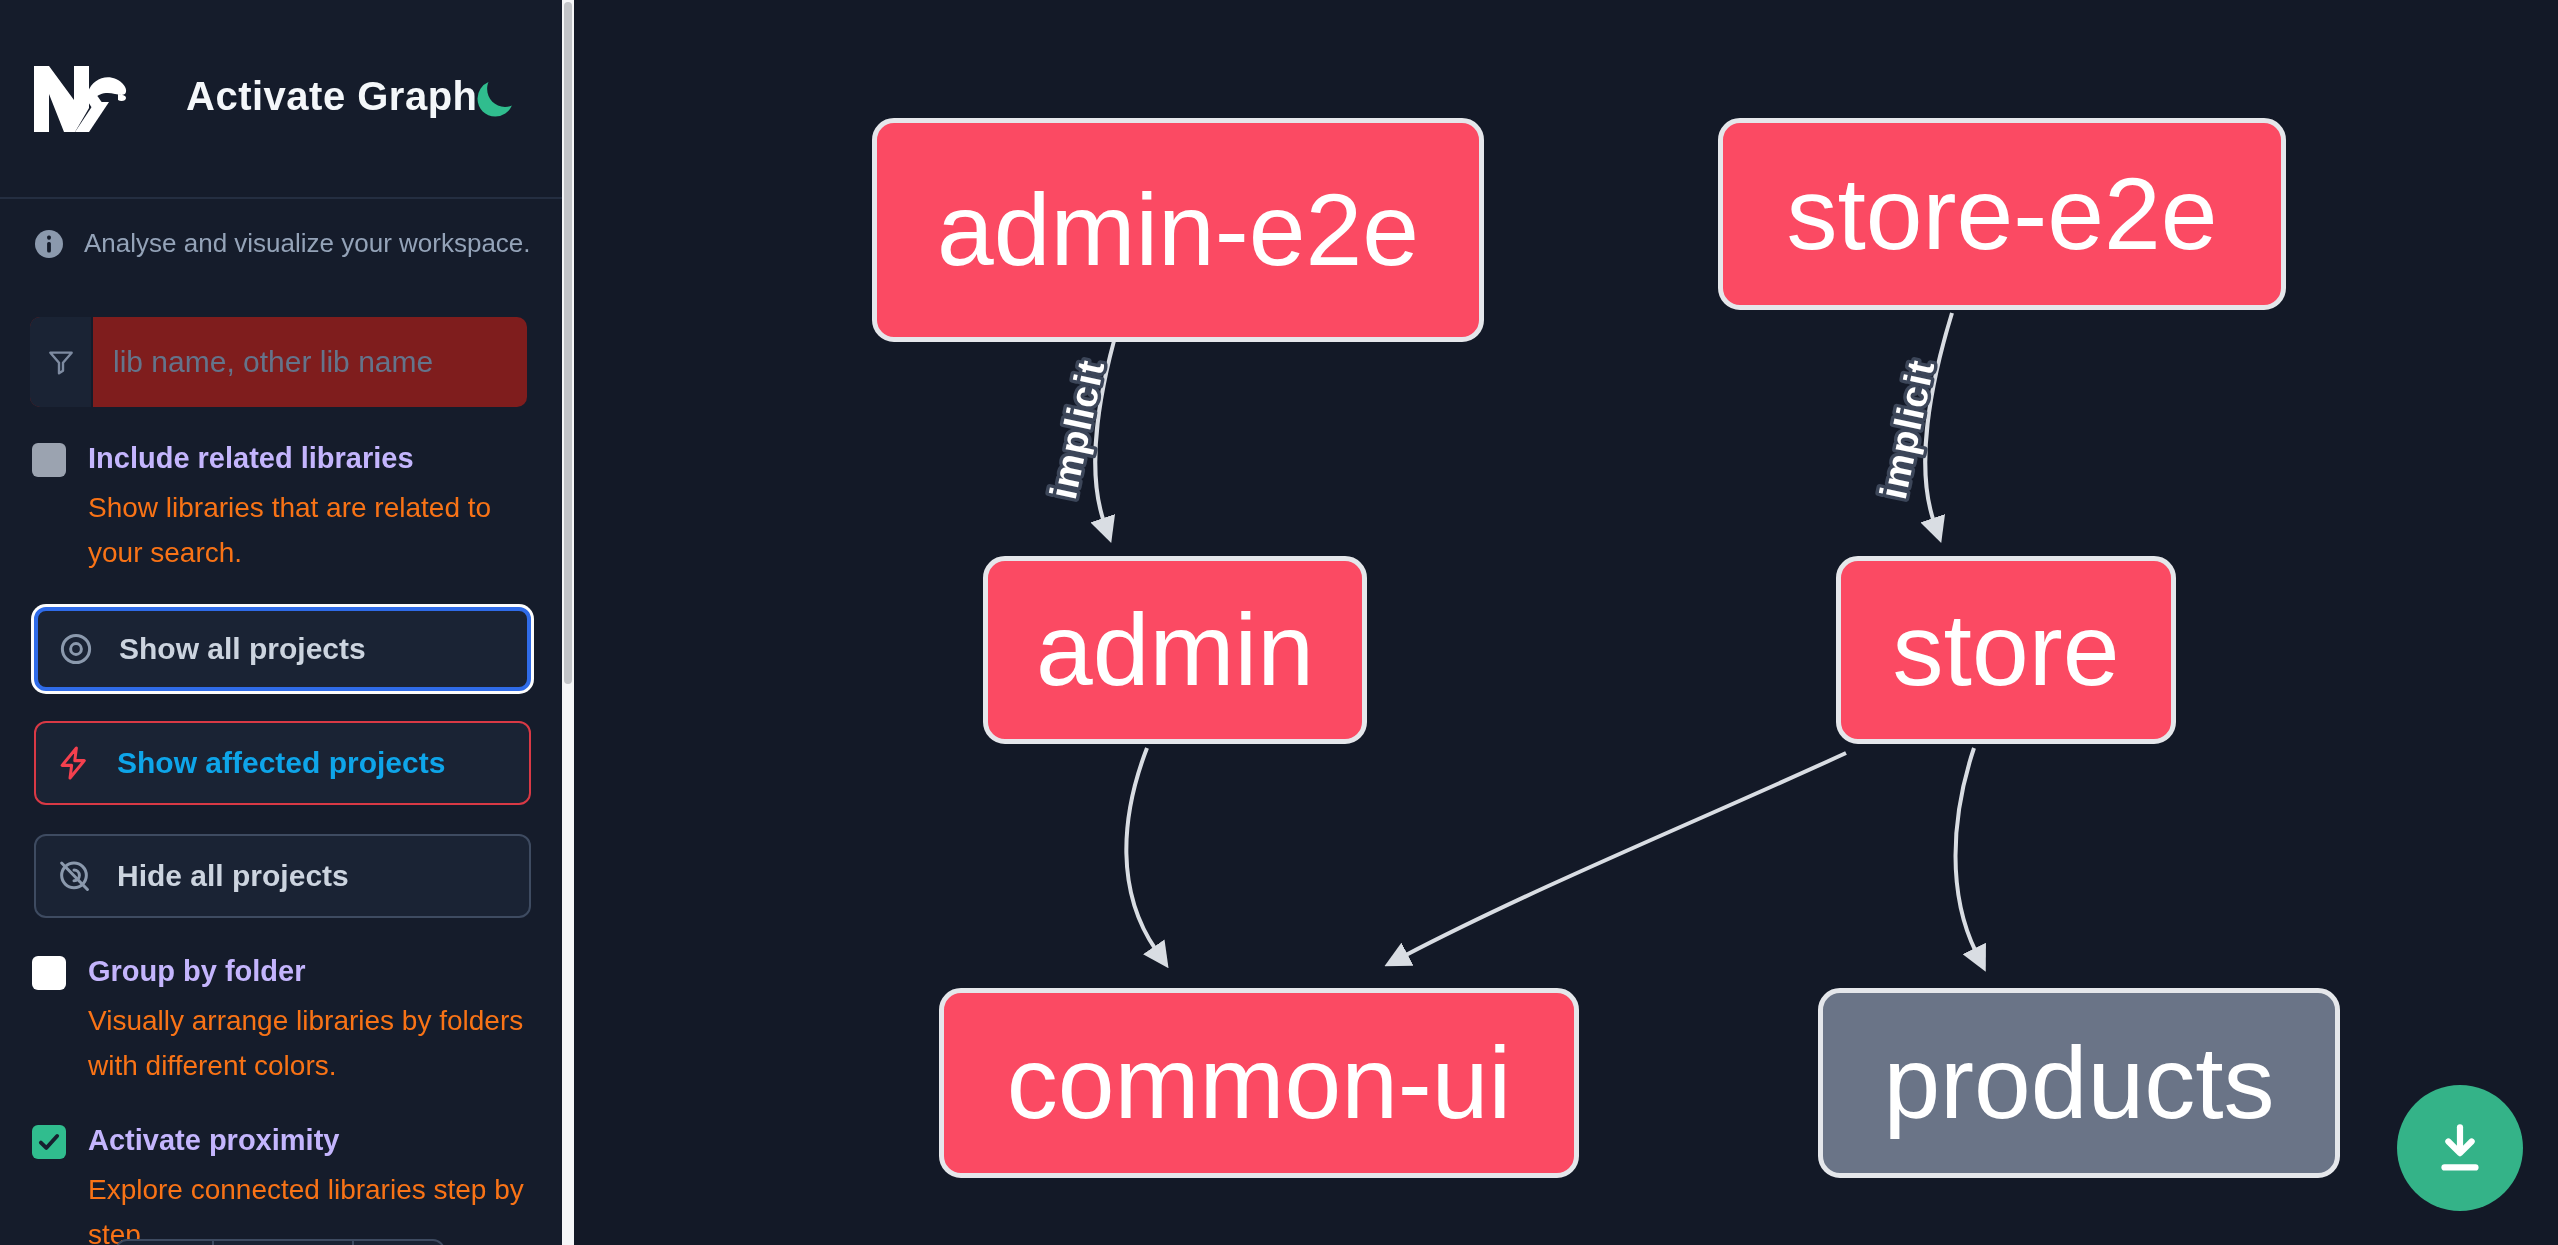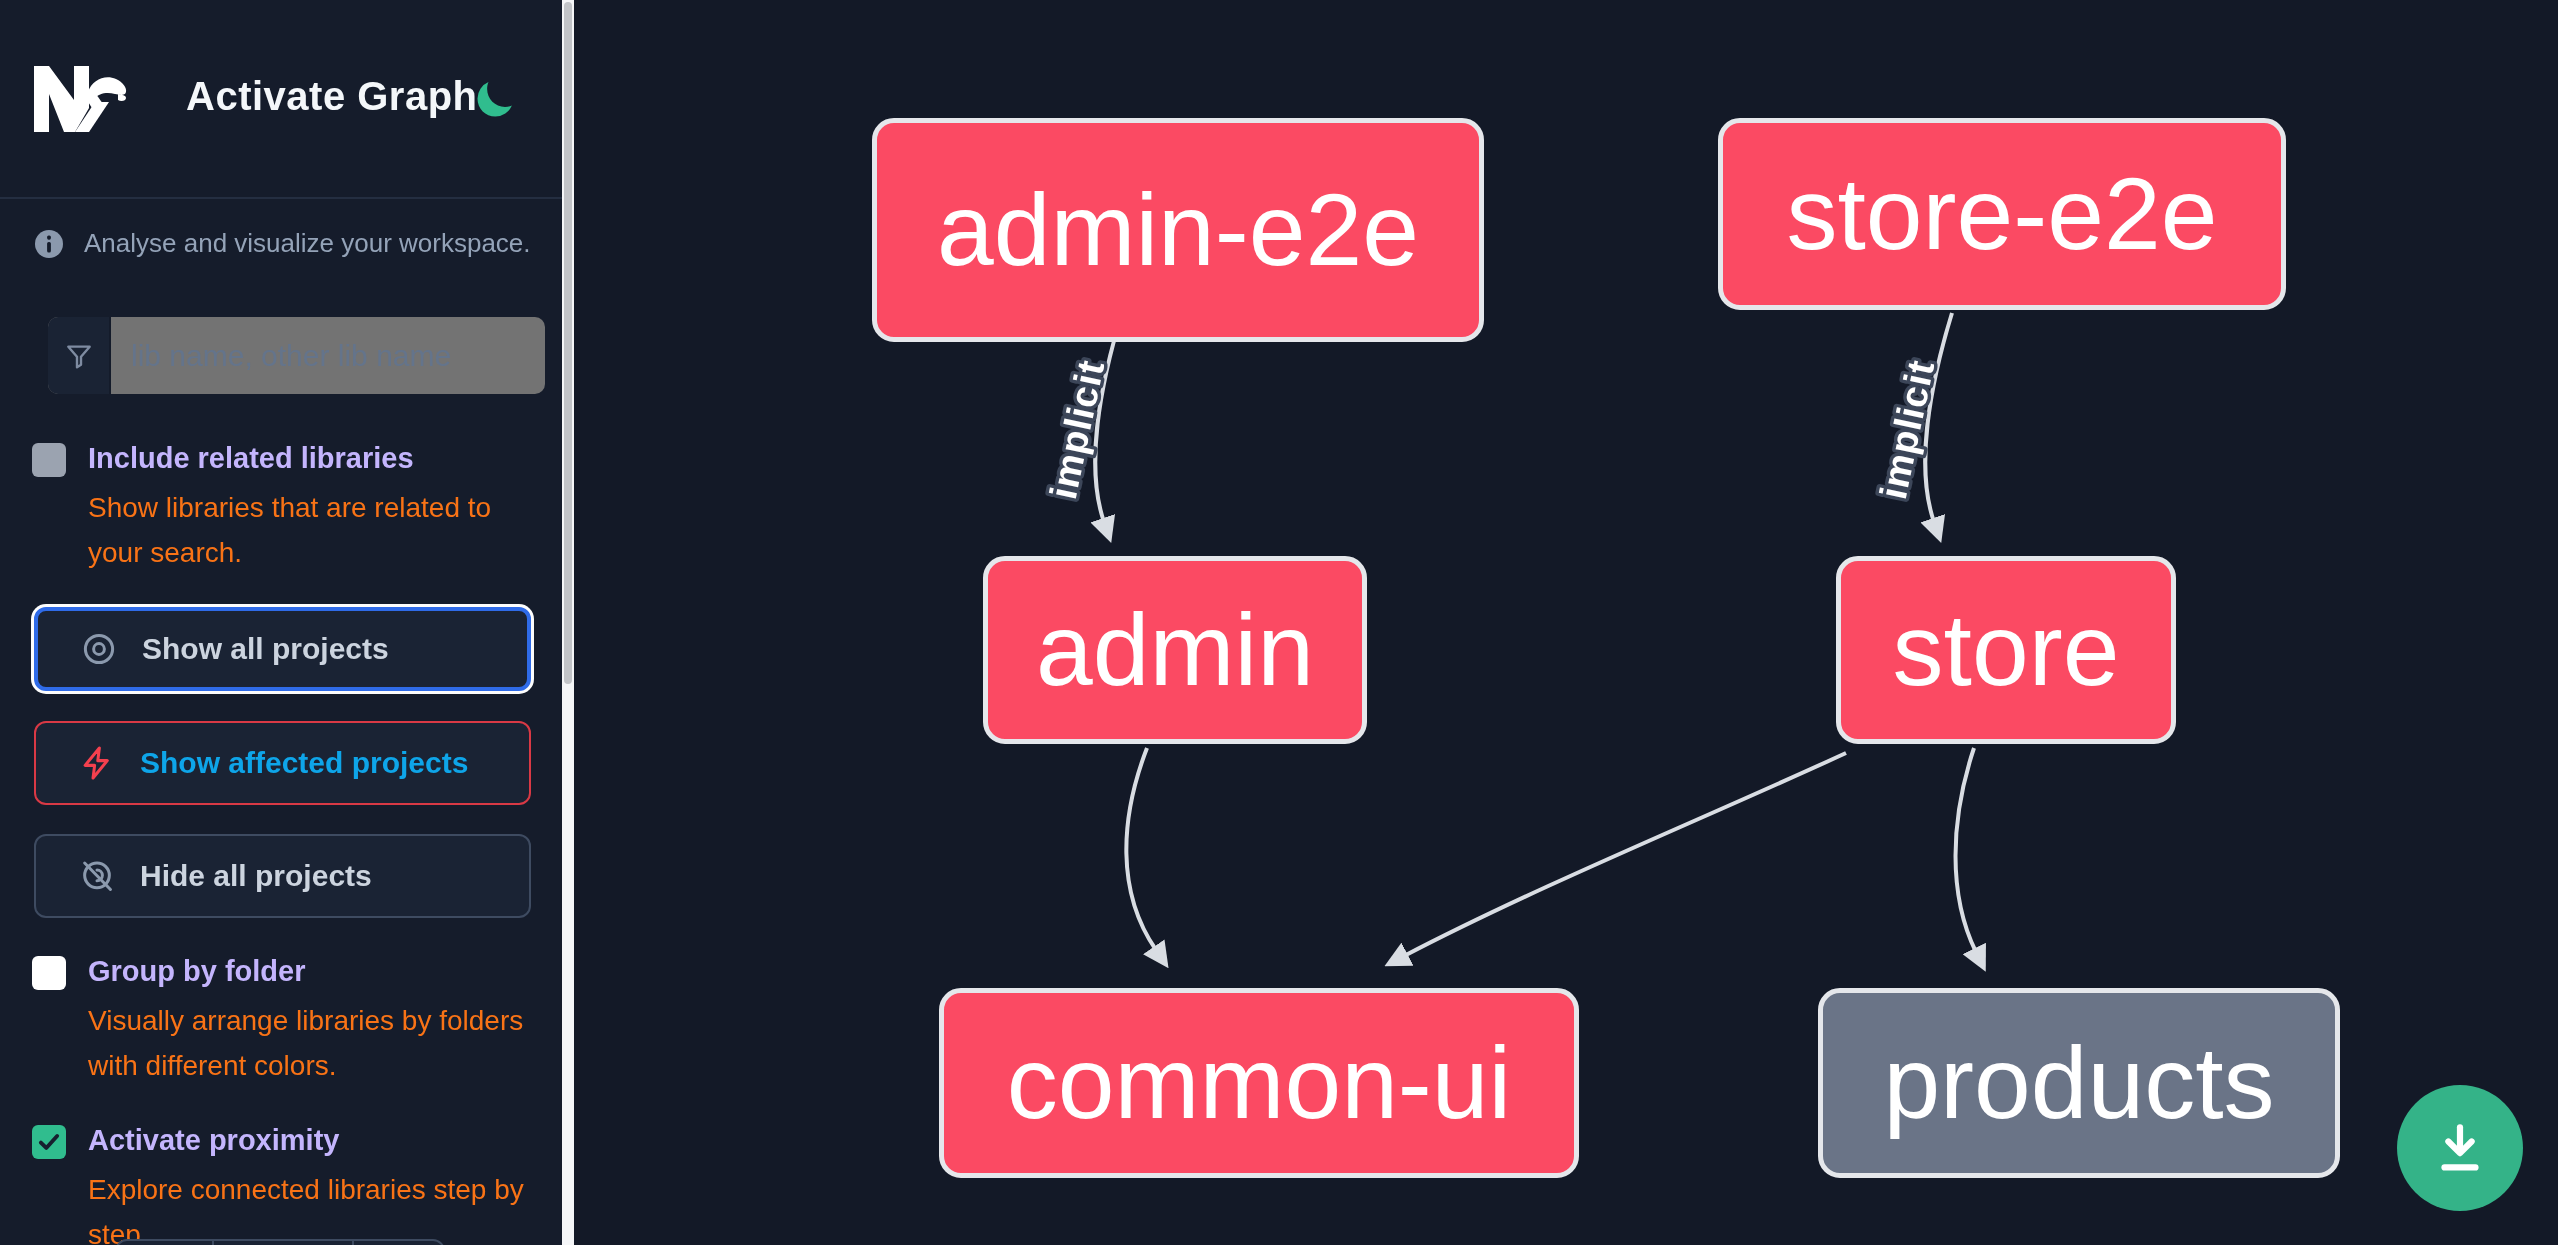--- a/index.html
+++ b/index.html
@@ -51,22 +51,22 @@
   }
   #theme-toggle {
     position:absolute; left:472px; top:76px; width:48px; height:48px;
     background:transparent; border:none; cursor:pointer;
   }
 
   .info-row { position:absolute; left:34px; top:228px; display:flex; align-items:center; gap:20px; }
   .info-row span { font-size:26px; color:#94a3b8; }
 
   #search-box {
-    position:absolute; left:48px; top:317px; width:497px; height:77px;
-    background:#737373; border-radius:10px; display:flex; overflow:hidden;
+    position:absolute; left:30px; top:317px; width:497px; height:90px;
+    background:#7f1d1d; border-radius:10px; display:flex; overflow:hidden;
   }
   #search-icon-cell {
     width:63px; height:100%; background:#1a2334;
     border-right:2px solid #141b2a;
     display:flex; align-items:center; justify-content:center; flex:none;
   }
   #search-box input {
     flex:1; background:transparent; border:none; outline:none;
     padding:0 20px; font-size:30px; color:#cbd5e1;
     font-family:"Liberation Sans", sans-serif;
@@ -79,21 +79,21 @@
     cursor:pointer; display:flex; align-items:center; justify-content:center;
   }
   .cb-gray  { background:#9ba3b0; }
   .cb-white { background:#ffffff; }
   .cb-green { background:#30bd8e; }
   .cb-label { font-size:29px; font-weight:700; color:#c4b5fd; line-height:34px; cursor:pointer; }
   .cb-desc  { grid-column:2; font-size:28px; color:#f97316; line-height:45px; margin-top:8px; width:440px; }
 
   .side-btn {
     position:absolute; left:34px; width:497px; height:84px;
-    display:flex; align-items:center; gap:24px; padding-left:42px;
+    display:flex; align-items:center; gap:24px; padding-left:19px;
     background:#1a2334; border:2px solid #3e4b61; border-radius:12px;
     font-size:30px; font-weight:600; color:#ccd4df;
     font-family:"Liberation Sans", sans-serif; cursor:pointer;
   }
   #btn-show-all { border:4px solid #2f6be8; box-shadow:0 0 0 3px #fdfdfd; }
   #btn-show-affected { border-color:#d93945; color:#0ea5e9; }
 
   #proximity-stepper {
     position:absolute; left:115px; top:1239px; width:330px; height:40px;
     background:#1a2334; border:2px solid #3d4a60; border-radius:12px 12px 0 0;

